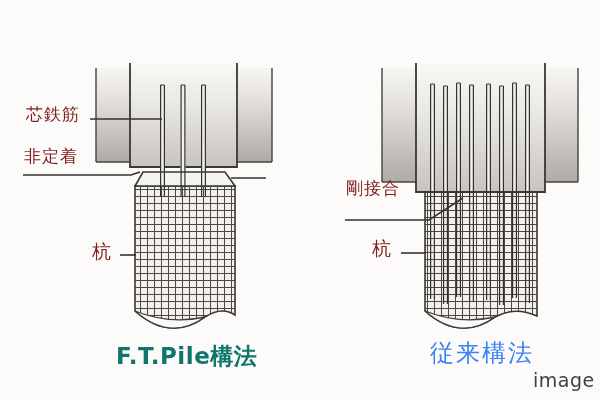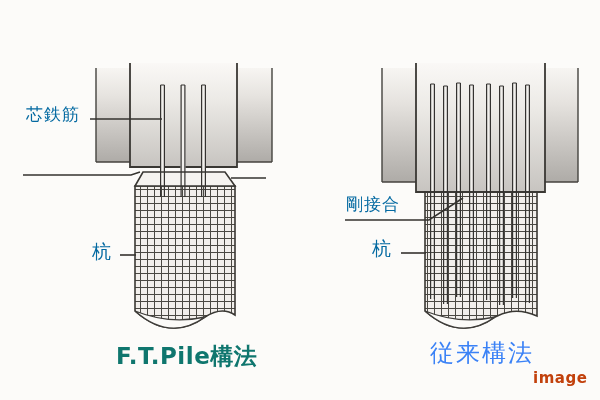--- a/index.html
+++ b/index.html
@@ -6,43 +6,43 @@
   .stage{
     position:relative;
     width:600px;height:400px;
     background:#fcfbf9;
     overflow:hidden;
     font-family:"DejaVu Sans",sans-serif;
   }
   .stage svg{position:absolute;left:0;top:0;}
   .label{
     position:absolute;
-    color:#0369a1;
+    color:#7f1d1d;
     white-space:nowrap;
     line-height:1.1;
   }
   .lbl-s{font-size:17px;letter-spacing:1px;}
   .lbl-pile{font-size:19px;letter-spacing:1px;}
   .caption-left{
     left:116px;top:344px;
     font-size:23px;font-weight:bold;color:#0f766e;letter-spacing:0.5px;
   }
   .caption-right{
     left:430px;top:340px;
     font-size:24px;font-weight:500;color:#3b82f6;letter-spacing:2px;
   }
   .lbl-core{left:26px;top:105px;}
   .lbl-nonanchor{left:24px;top:147px;}
   .lbl-taper{left:267px;top:166px;font-size:16px;}
   .lbl-pile-left{left:92px;top:241px;}
-  .lbl-rigid{left:346px;top:195px;text-align:right;}
+  .lbl-rigid{left:346px;top:179px;text-align:right;}
   .lbl-pile-right{left:372px;top:238px;}
   .watermark{
     left:533px;top:370px;
-    font-size:15px;font-weight:700;color:#c2410c;letter-spacing:0.5px;
+    font-size:19px;font-weight:400;color:#404040;letter-spacing:0.5px;
   }
 </style>
 </head>
 <body>
 
 <div class="stage">
 
   <svg id="dwg" width="600" height="400" viewBox="0 0 600 400">
     <defs>
       <linearGradient id="outerGrad" x1="0" y1="0" x2="0" y2="1">
@@ -120,20 +120,21 @@
           <rect x="525" y="85" width="5" height="106" fill="#f1efec"></rect>
           <path d="M525.6,85 V303 M529.4,85 V303 M525.6,85 H529.4" stroke="#343230" stroke-width="1.2" fill="none"></path>
         </g>
 
       <path d="M345,220 H429 L463,198" stroke="#35332f" stroke-width="1.5" fill="none"></path>
       <path d="M401,253 H426" stroke="#35332f" stroke-width="1.6" fill="none"></path>
     </g>
   </svg>
 
   <div class="label lbl-s lbl-core">芯鉄筋</div>
+  <div class="label lbl-s lbl-nonanchor">非定着</div>
   <div class="label lbl-pile lbl-pile-left">杭</div>
   <div class="label caption-left">F.T.Pile構法</div>
 
   <div class="label lbl-s lbl-rigid">剛接合</div>
   <div class="label lbl-pile lbl-pile-right">杭</div>
   <div class="label caption-right">従来構法</div>
 
   <div class="label watermark">image</div>
 </div>
 

